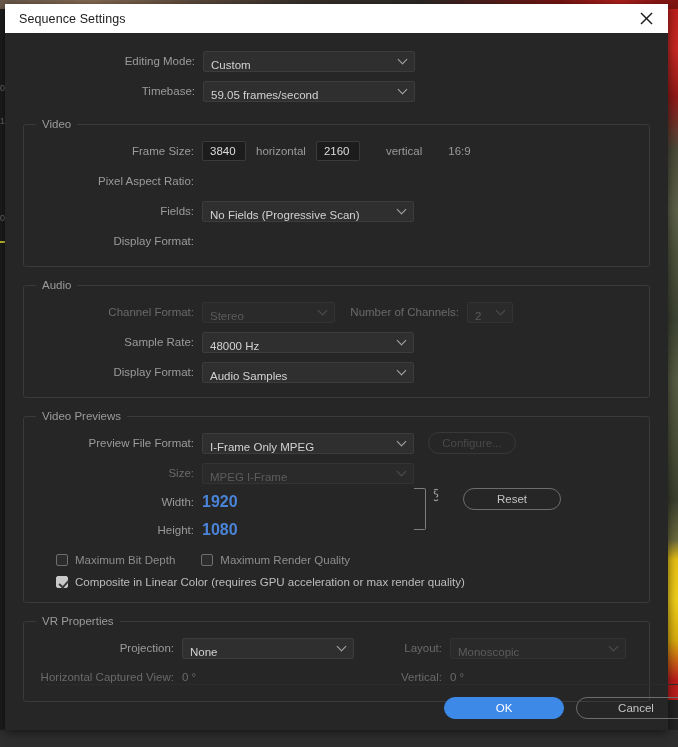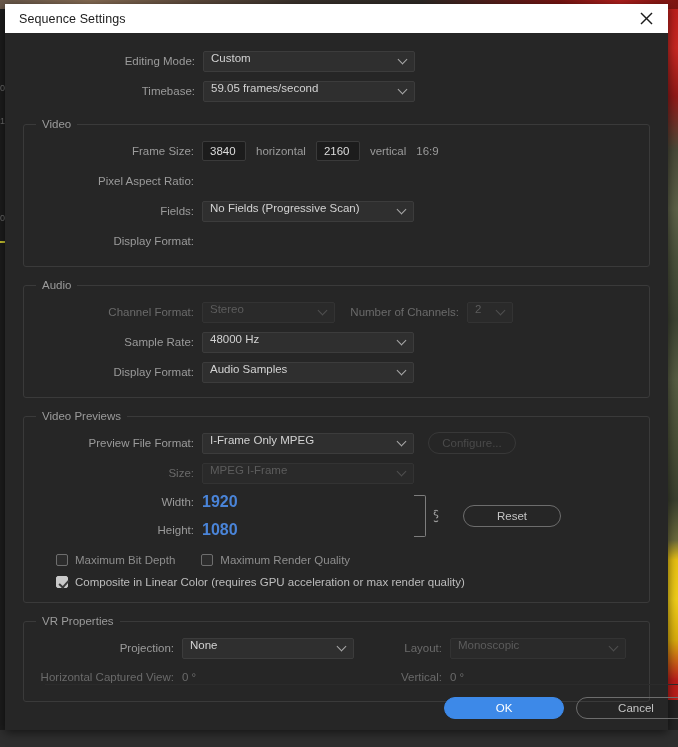--- a/index.html
+++ b/index.html
@@ -65,21 +65,21 @@
   .lbl {
     color: #9b9b9b; font-size: 11.5px; text-align: right;
     padding-right: 8px; white-space: nowrap;
   }
   .lbl.dim { color: #6a6a6a; }
 
   
   .sel {
     position: relative; height: 21px; background: #2f2f2f;
     border: 1px solid #3c3c3c; border-radius: 2px;
-    display: flex; align-items: flex-start; padding: 0 22px 0 7px;
+    display: flex; align-items: flex-end; padding: 0 22px 0 7px;
     color: #d2d2d2; font-size: 11.5px; cursor: pointer; white-space: nowrap;
     overflow: hidden;
   }
   .sel.disabled { background: #2a2a2a; border-color: #333; color: #5c5c5c; cursor: default; }
   .chev {
     position: absolute; right: 7px; top: 50%; width: 8px; height: 8px;
     margin-top: -5px;
   }
   .chev::before {
     content: ""; position: absolute; left: 0; top: 0;
@@ -191,21 +191,21 @@
     </div>
 
     <fieldset style="margin-top:12px">
       <legend>Video</legend>
 
       <div class="row">
         <div class="lbl" style="width:168px">Frame Size:</div>
         <div class="inp" style="width:44px">3840</div>
         <div class="plain" style="margin:0 10px">horizontal</div>
         <div class="inp" style="width:44px">2160</div>
-        <div class="plain" style="margin:0 10px">vertical</div>
+        <div class="plain" style="margin:0 26px">vertical</div>
         <div class="plain">16:9</div>
       </div>
 
       <div class="row">
         <div class="lbl" style="width:168px">Pixel Aspect Ratio:</div>
       </div>
 
       <div class="row">
         <div class="lbl" style="width:168px">Fields:</div>
         <div class="sel" style="width:212px">
@@ -265,21 +265,21 @@
       </div>
 
       <div class="row">
         <div class="lbl dim" style="width:168px">Size:</div>
         <div class="sel disabled" style="width:212px">
           <span>MPEG I-Frame</span>
           <i class="chev"></i>
         </div>
       </div>
 
-      <div style="display:flex; align-items:center;">
+      <div style="display:flex; align-items:flex-start;">
         <div style="width:380px">
           <div class="row tight">
             <div class="lbl" style="width:168px">Width:</div>
             <div class="val-link">1920</div>
           </div>
           <div class="row tight">
             <div class="lbl" style="width:168px">Height:</div>
             <div class="val-link">1080</div>
           </div>
         </div>

